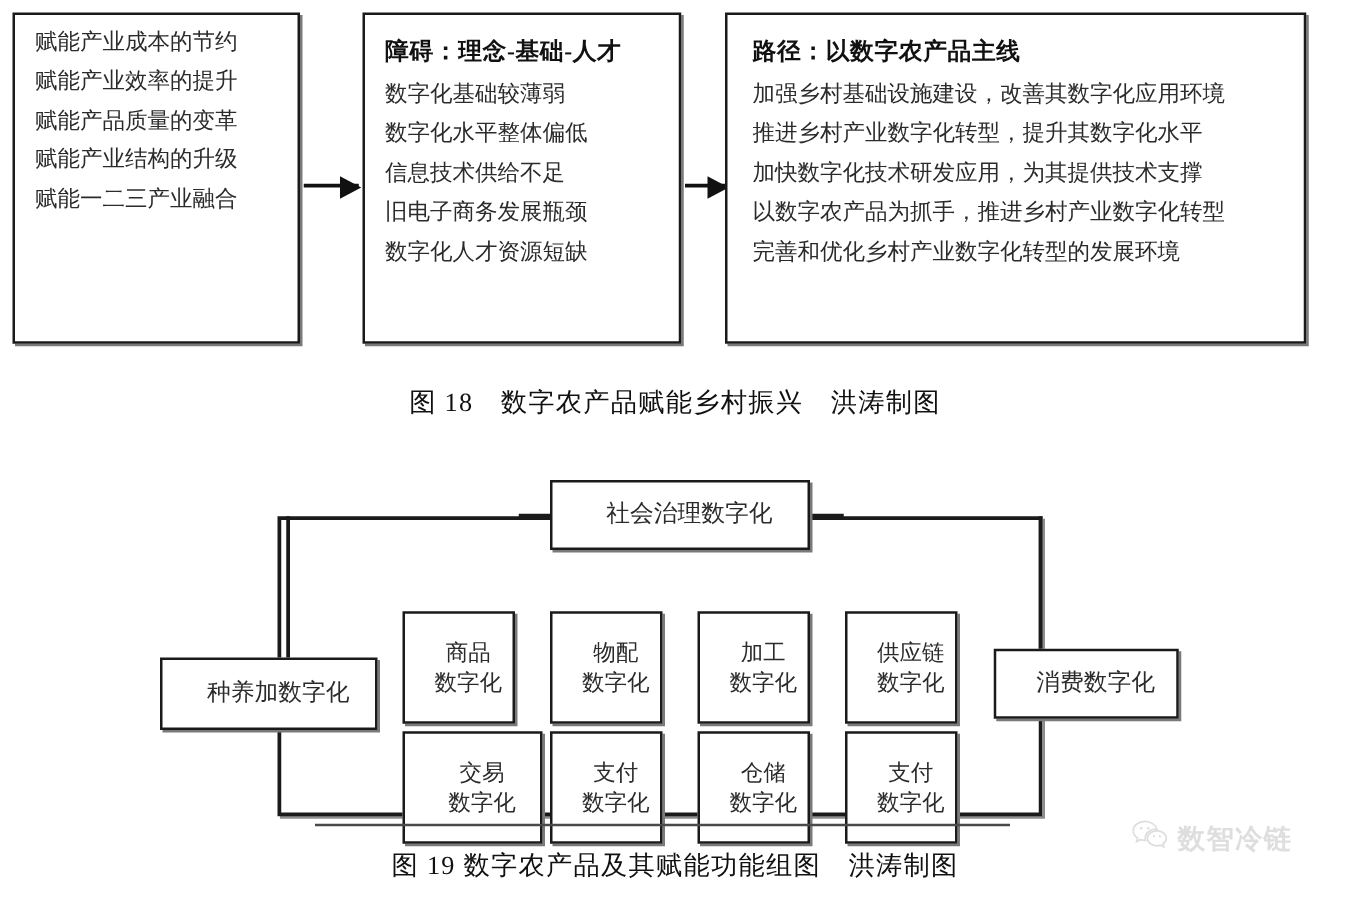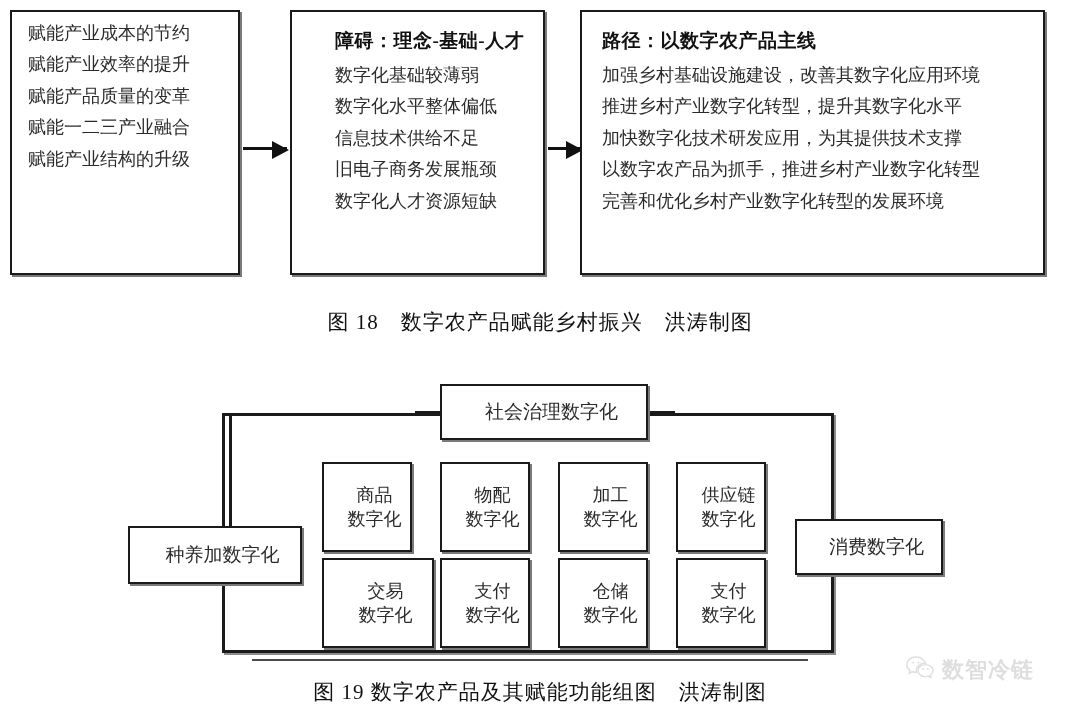--- a/index.html
+++ b/index.html
@@ -87,21 +87,21 @@
   .node {
     display: flex;
     align-items: center;
     justify-content: center;
     text-align: center;
     font-size: 19px;
     line-height: 1.35;
     color: #2b2b2b;
     white-space: pre-line;
   }
-  .grid-node { font-size: 18px; }
+  .grid-node { font-size: 18px; margin-top: 27px; }
 
   .connector {
     position: absolute;
     background: #1a1a1a;
   }
 
   
   #fig19-rule {
     position: absolute;
     height: 0;
@@ -124,27 +124,27 @@
     letter-spacing: 1px;
   }
 </style>
 </head>
 <body>
 
 <div class="box panel" id="fig18-panel-1" style="left:10px; top:10px; width:230px; height:265px;">
   <div class="panel-line">赋能产业成本的节约</div>
   <div class="panel-line">赋能产业效率的提升</div>
   <div class="panel-line">赋能产品质量的变革</div>
+  <div class="panel-line">赋能产业结构的升级</div>
   <div class="panel-line">赋能一二三产业融合</div>
-  <div class="panel-line">赋能产业结构的升级</div>
 </div>
 
 <div class="arrow" style="left:243px; top:147px; width:44px;"></div>
 
-<div class="box panel" id="fig18-panel-2" style="left:290px; top:10px; width:255px; height:265px;padding-left:27px;">
+<div class="box panel" id="fig18-panel-2" style="left:290px; top:10px; width:255px; height:265px;">
   <div class="panel-title">障碍：理念-基础-人才</div>
   <div class="panel-line">数字化基础较薄弱</div>
   <div class="panel-line">数字化水平整体偏低</div>
   <div class="panel-line">信息技术供给不足</div>
   <div class="panel-line">旧电子商务发展瓶颈</div>
   <div class="panel-line">数字化人才资源短缺</div>
 </div>
 
 <div class="arrow" style="left:548px; top:147px; width:33px;"></div>
 

